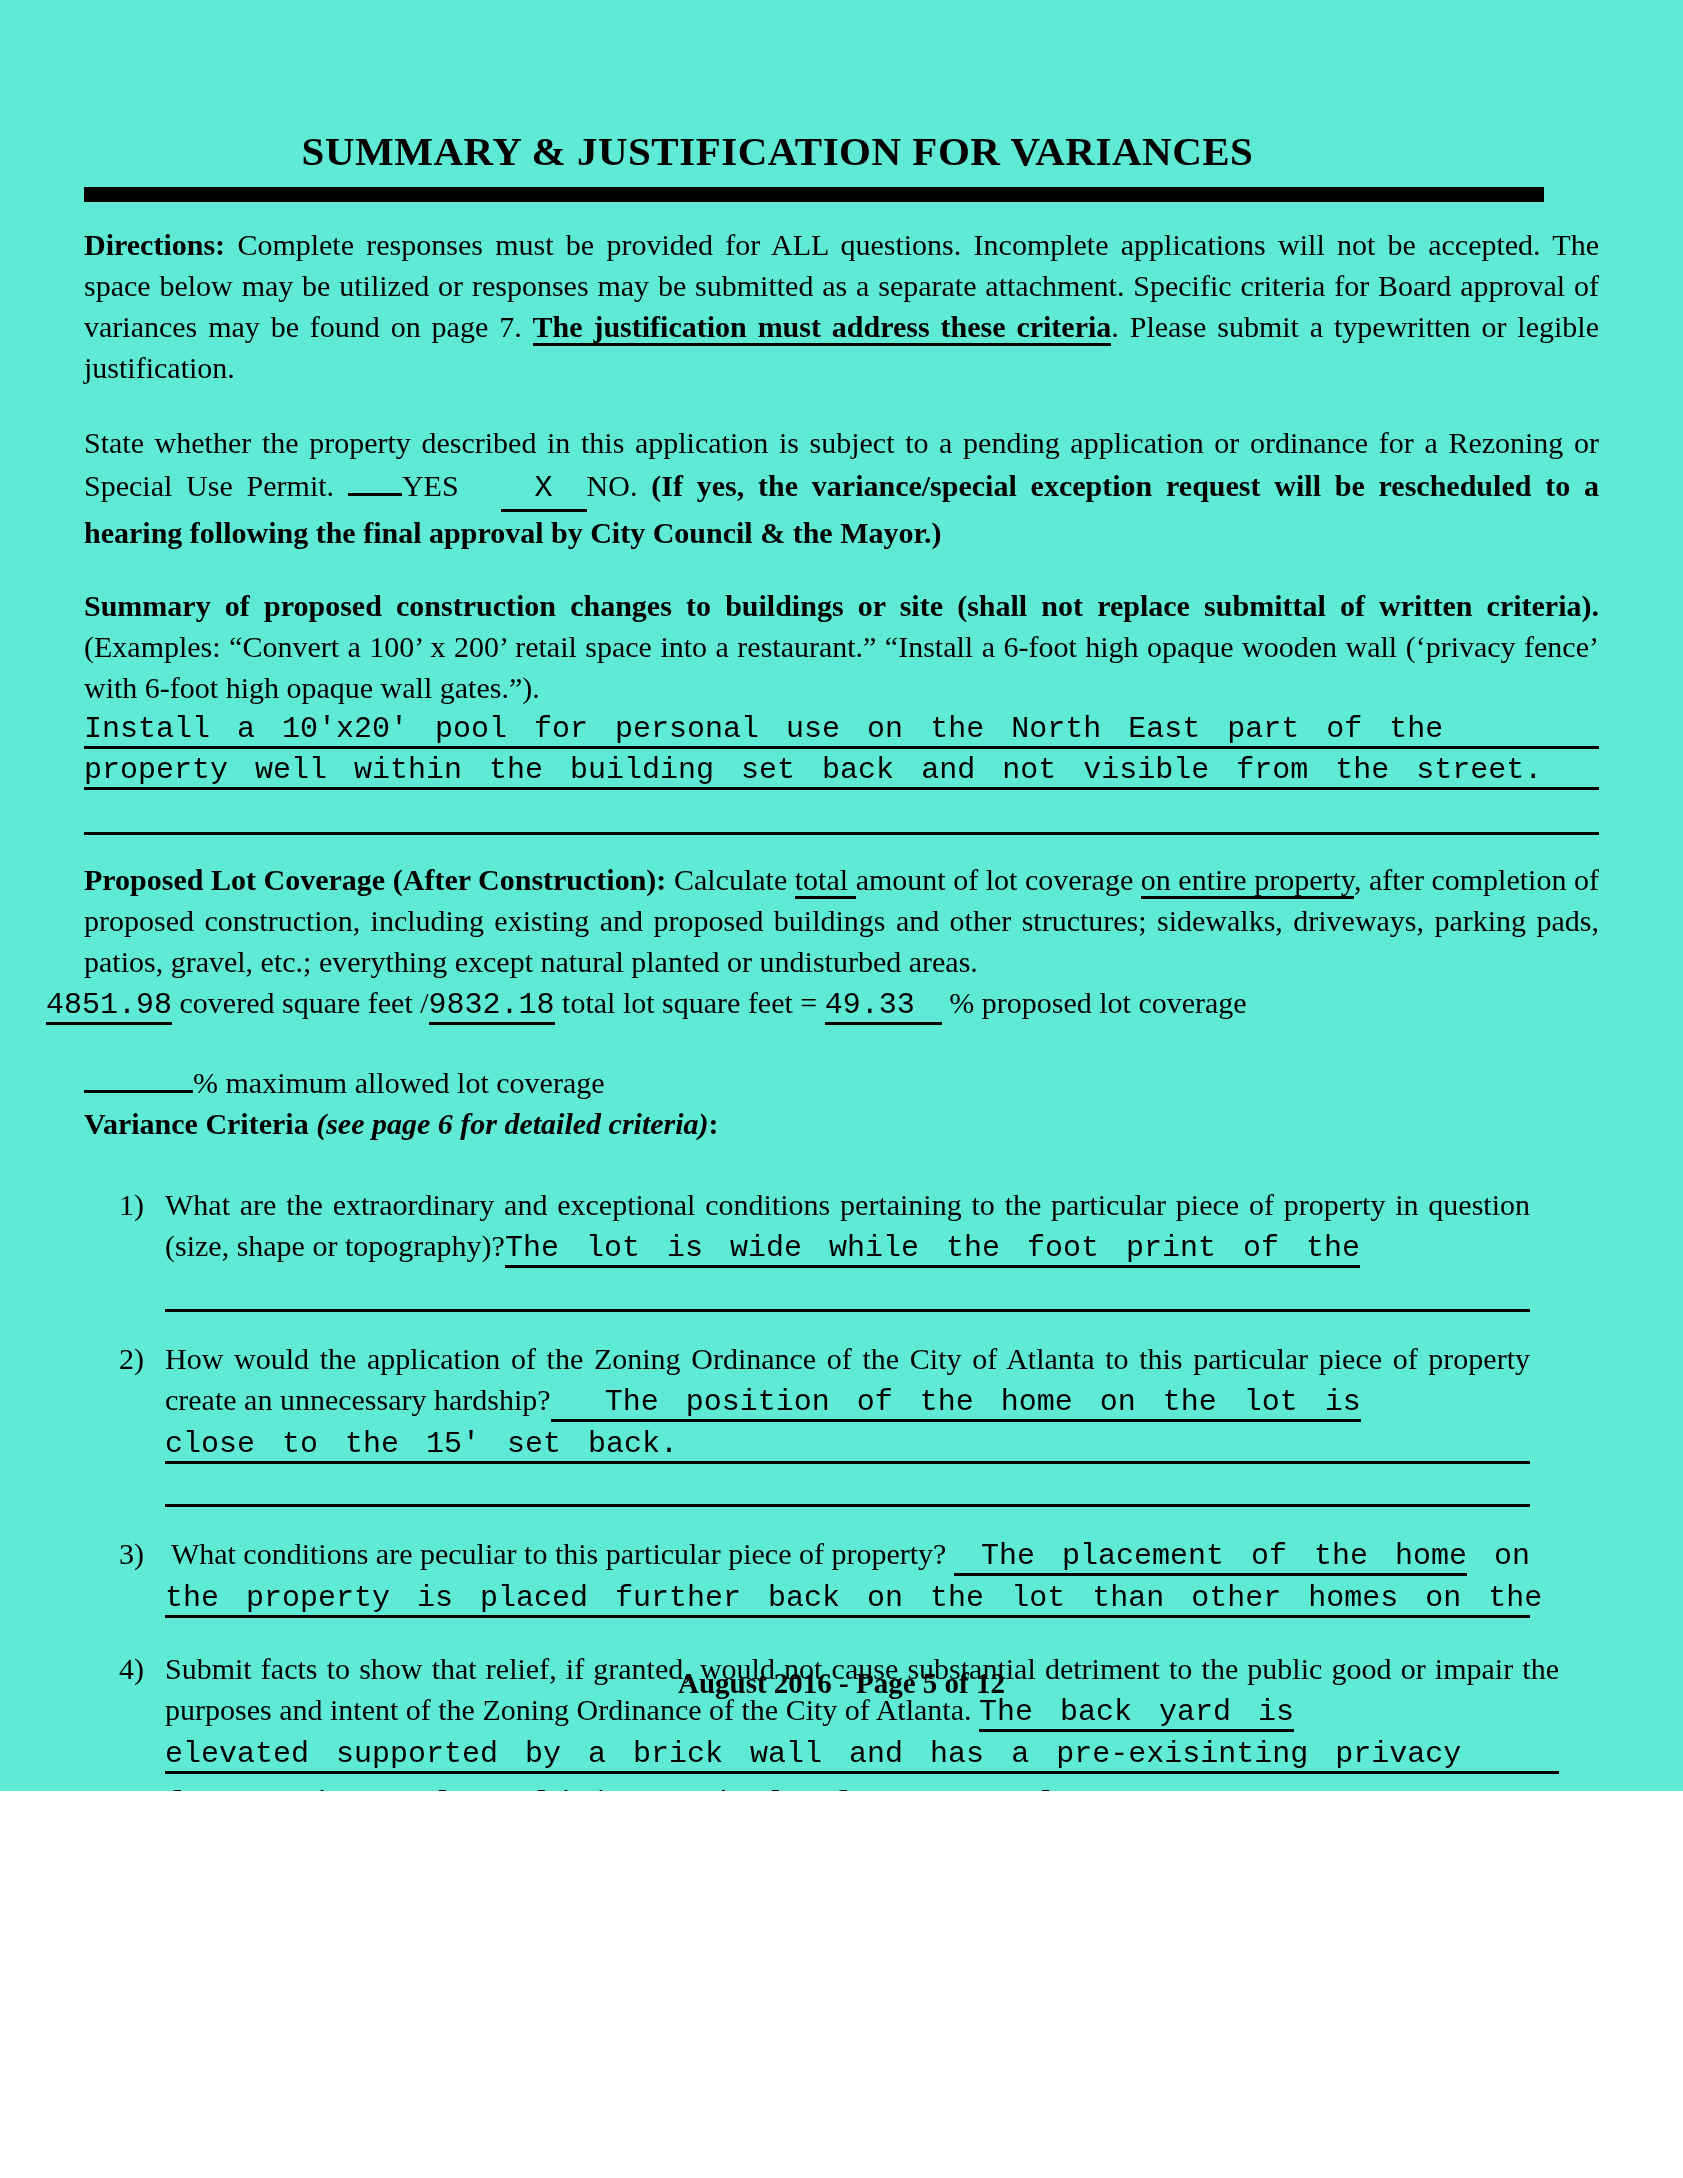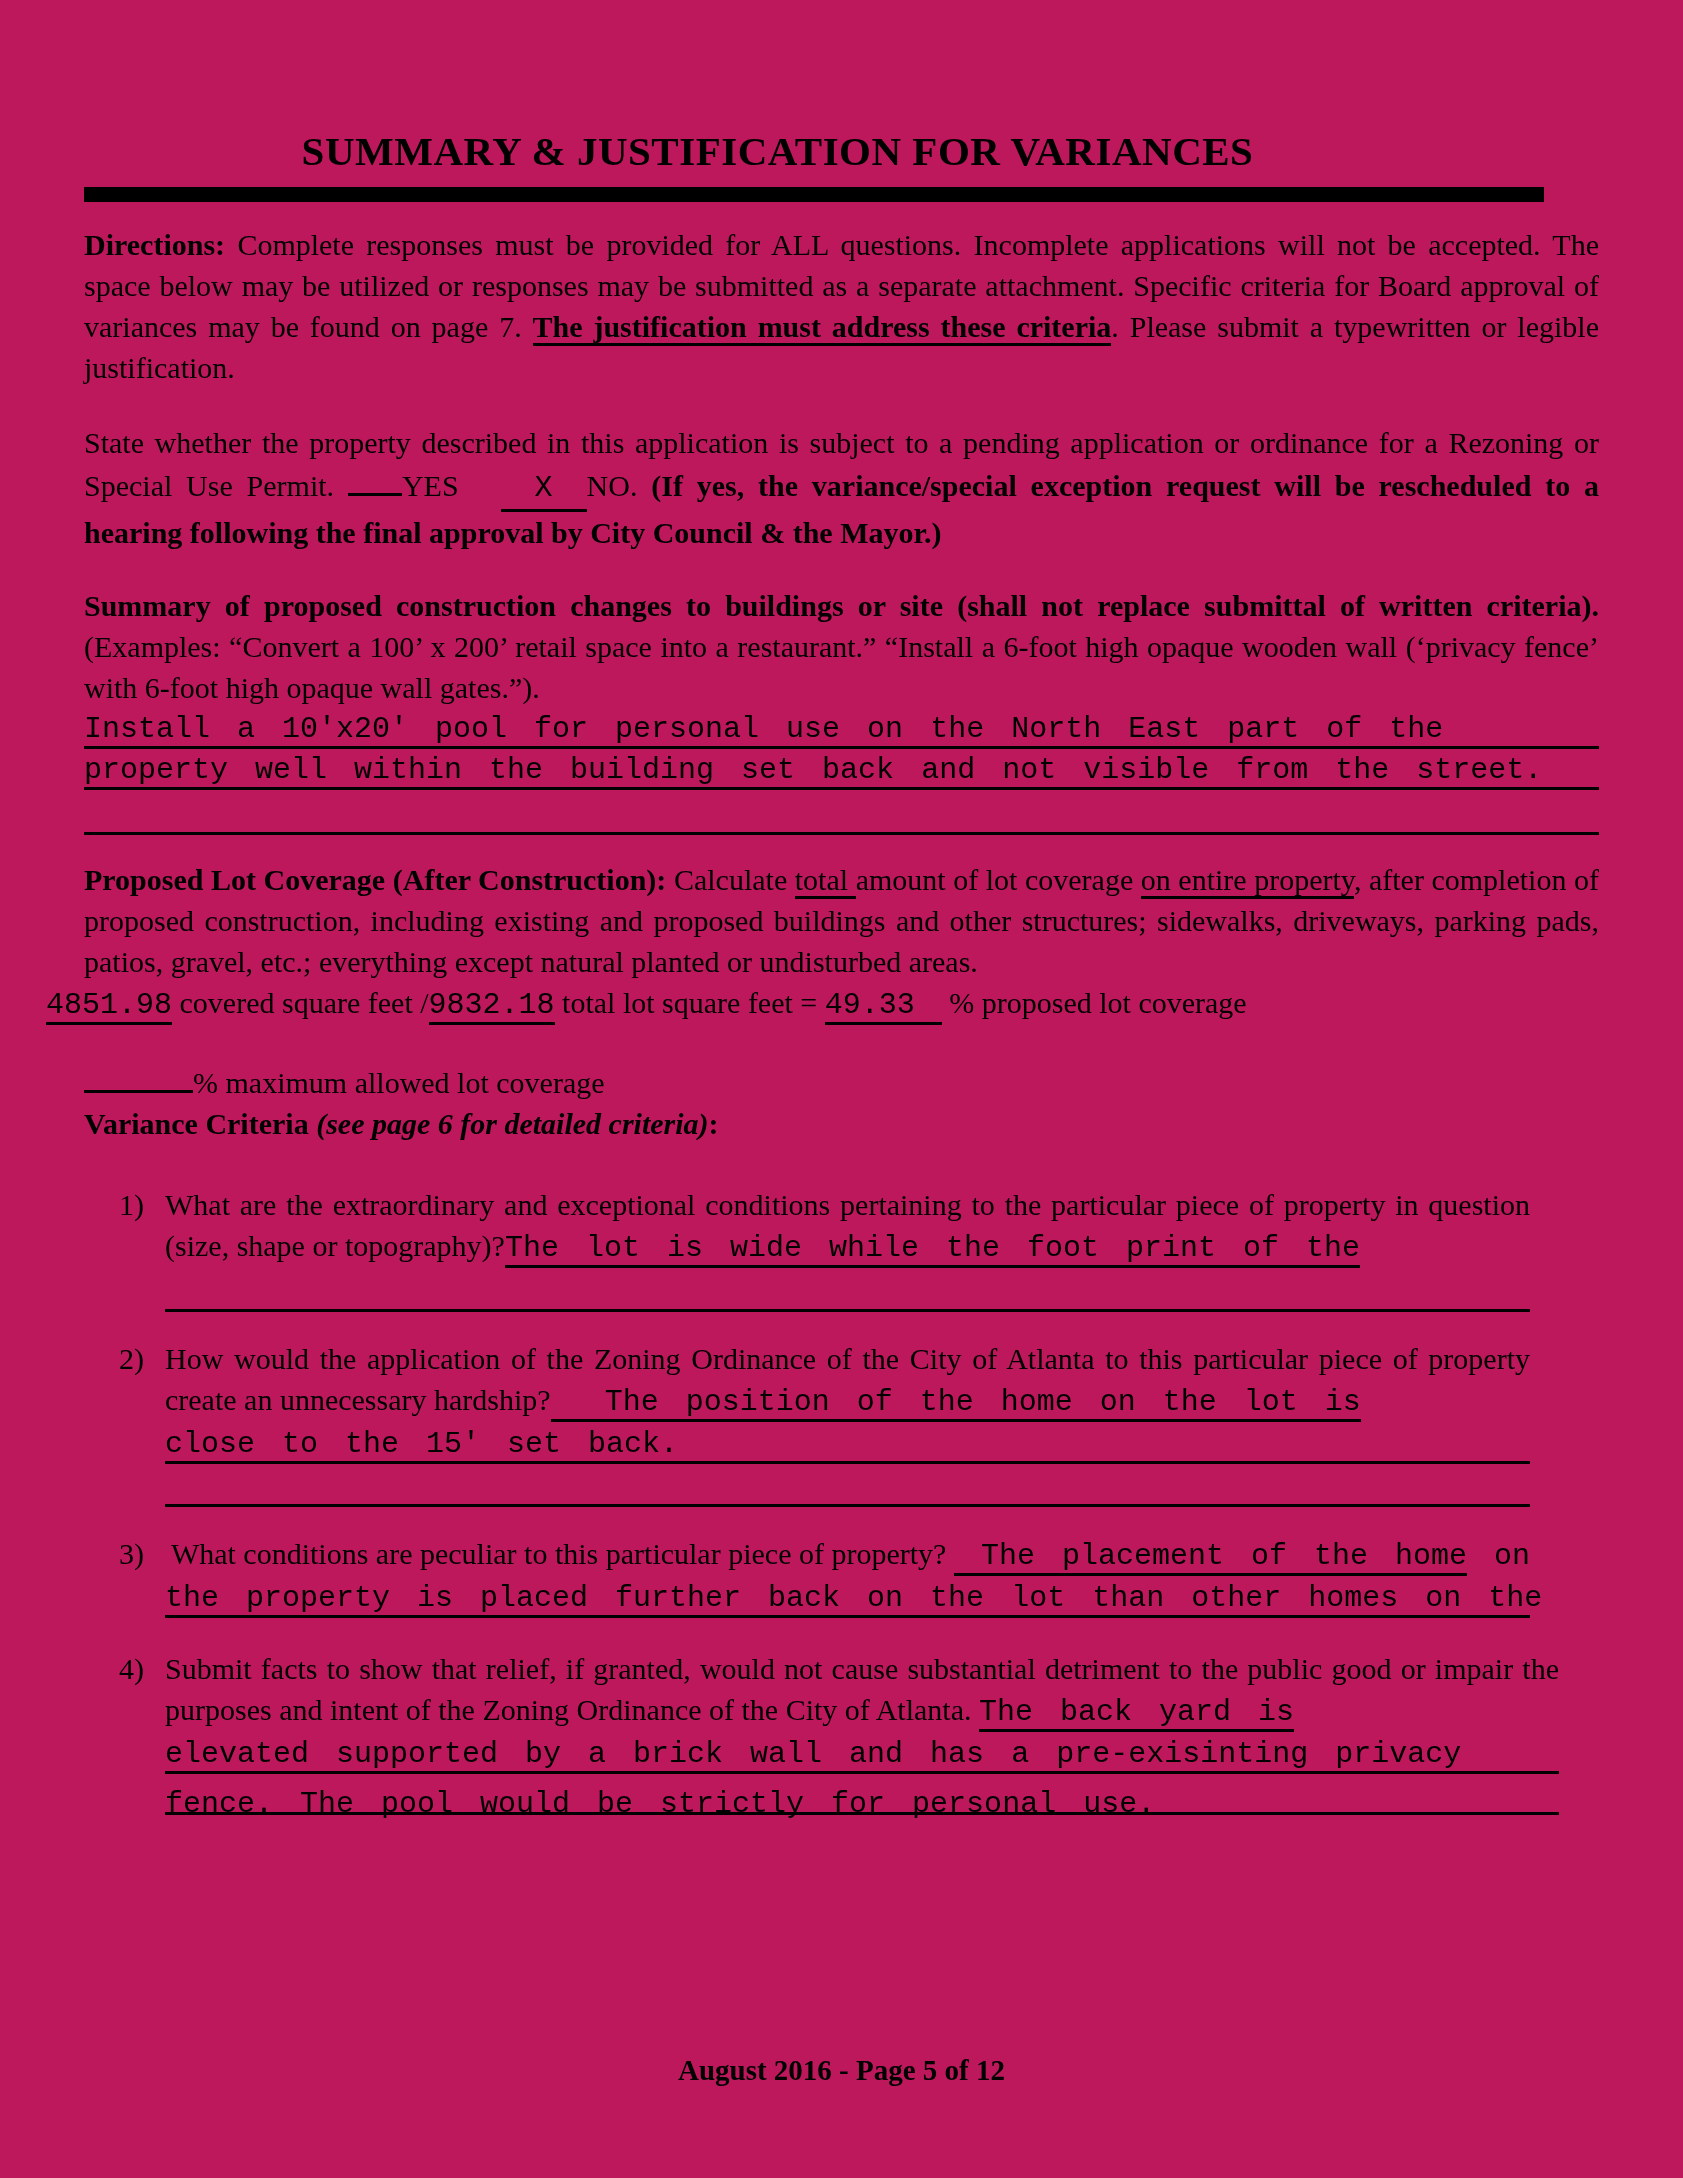--- a/index.html
+++ b/index.html
@@ -1,19 +1,19 @@
 <!DOCTYPE html>
 <html><head>
 <meta charset="utf-8">
 <style>
   html,body { margin:0; padding:0; background:#ffffff; }
   .page {
     position: relative;
-    width: 1683px; height: 2178px;
-    background: #be185d;
+    width: 1683px; height: 1791px;
+    background: #5eead4;
     color: #000000;
     font-family: "Liberation Serif", serif;
     font-size: 30px;
     line-height: 41px;
     box-sizing: border-box;
     padding: 0 84px;
     overflow: hidden;
   }
   .title {
     margin: 127px 0 0 0;

